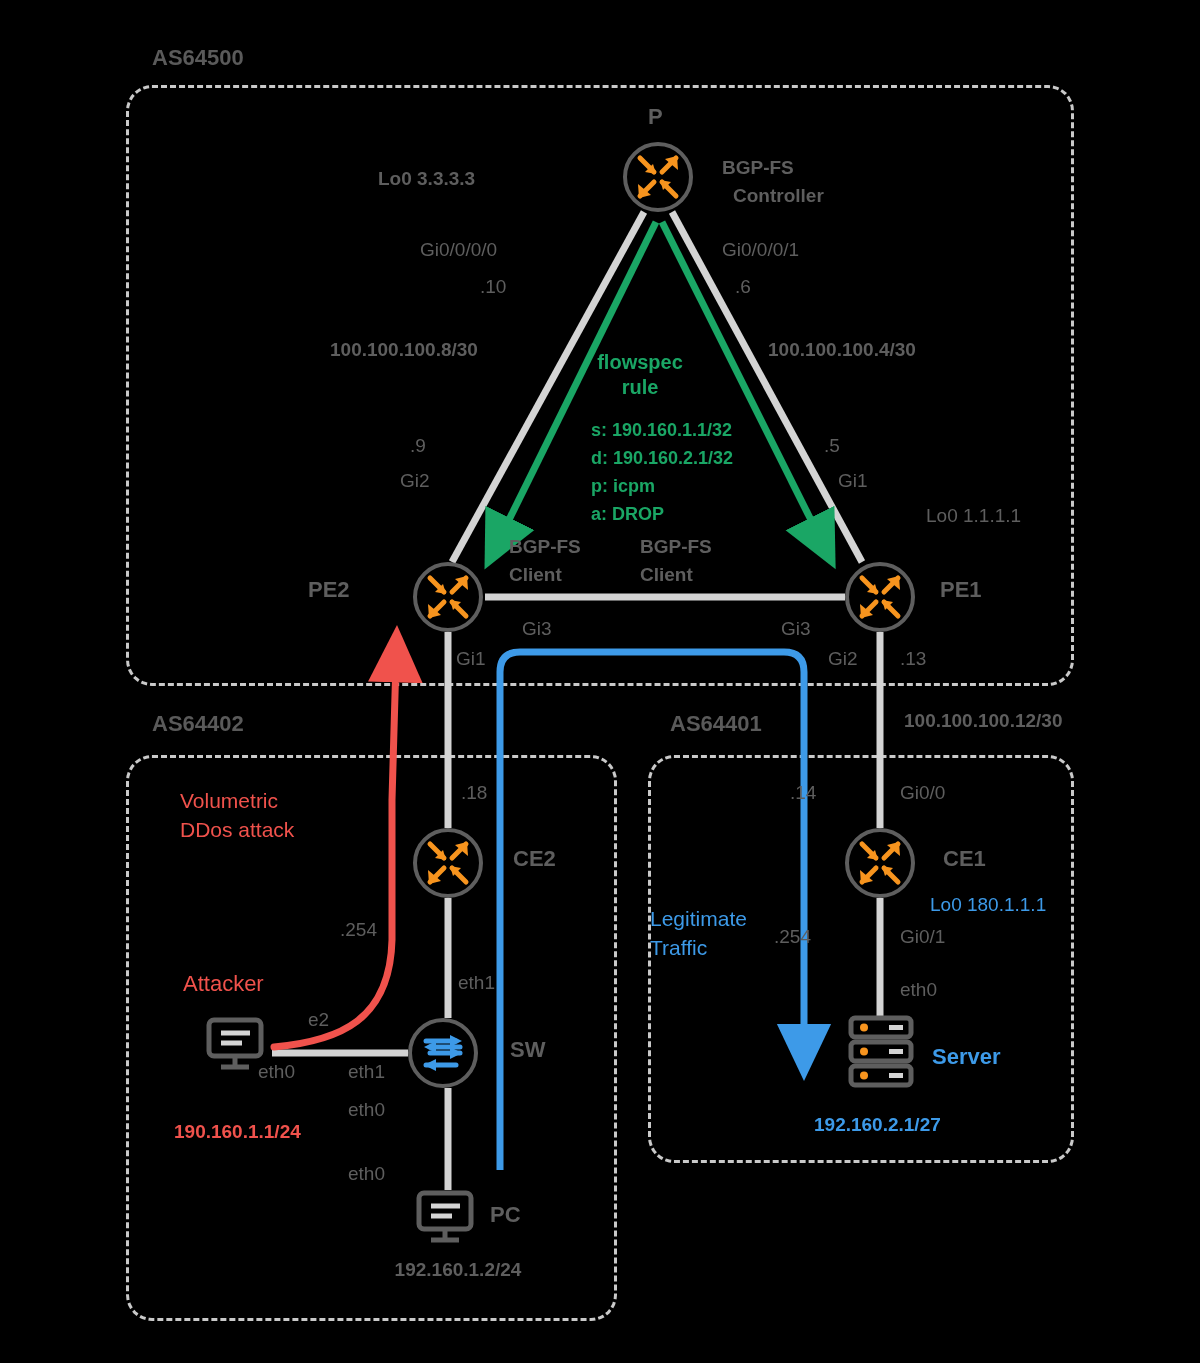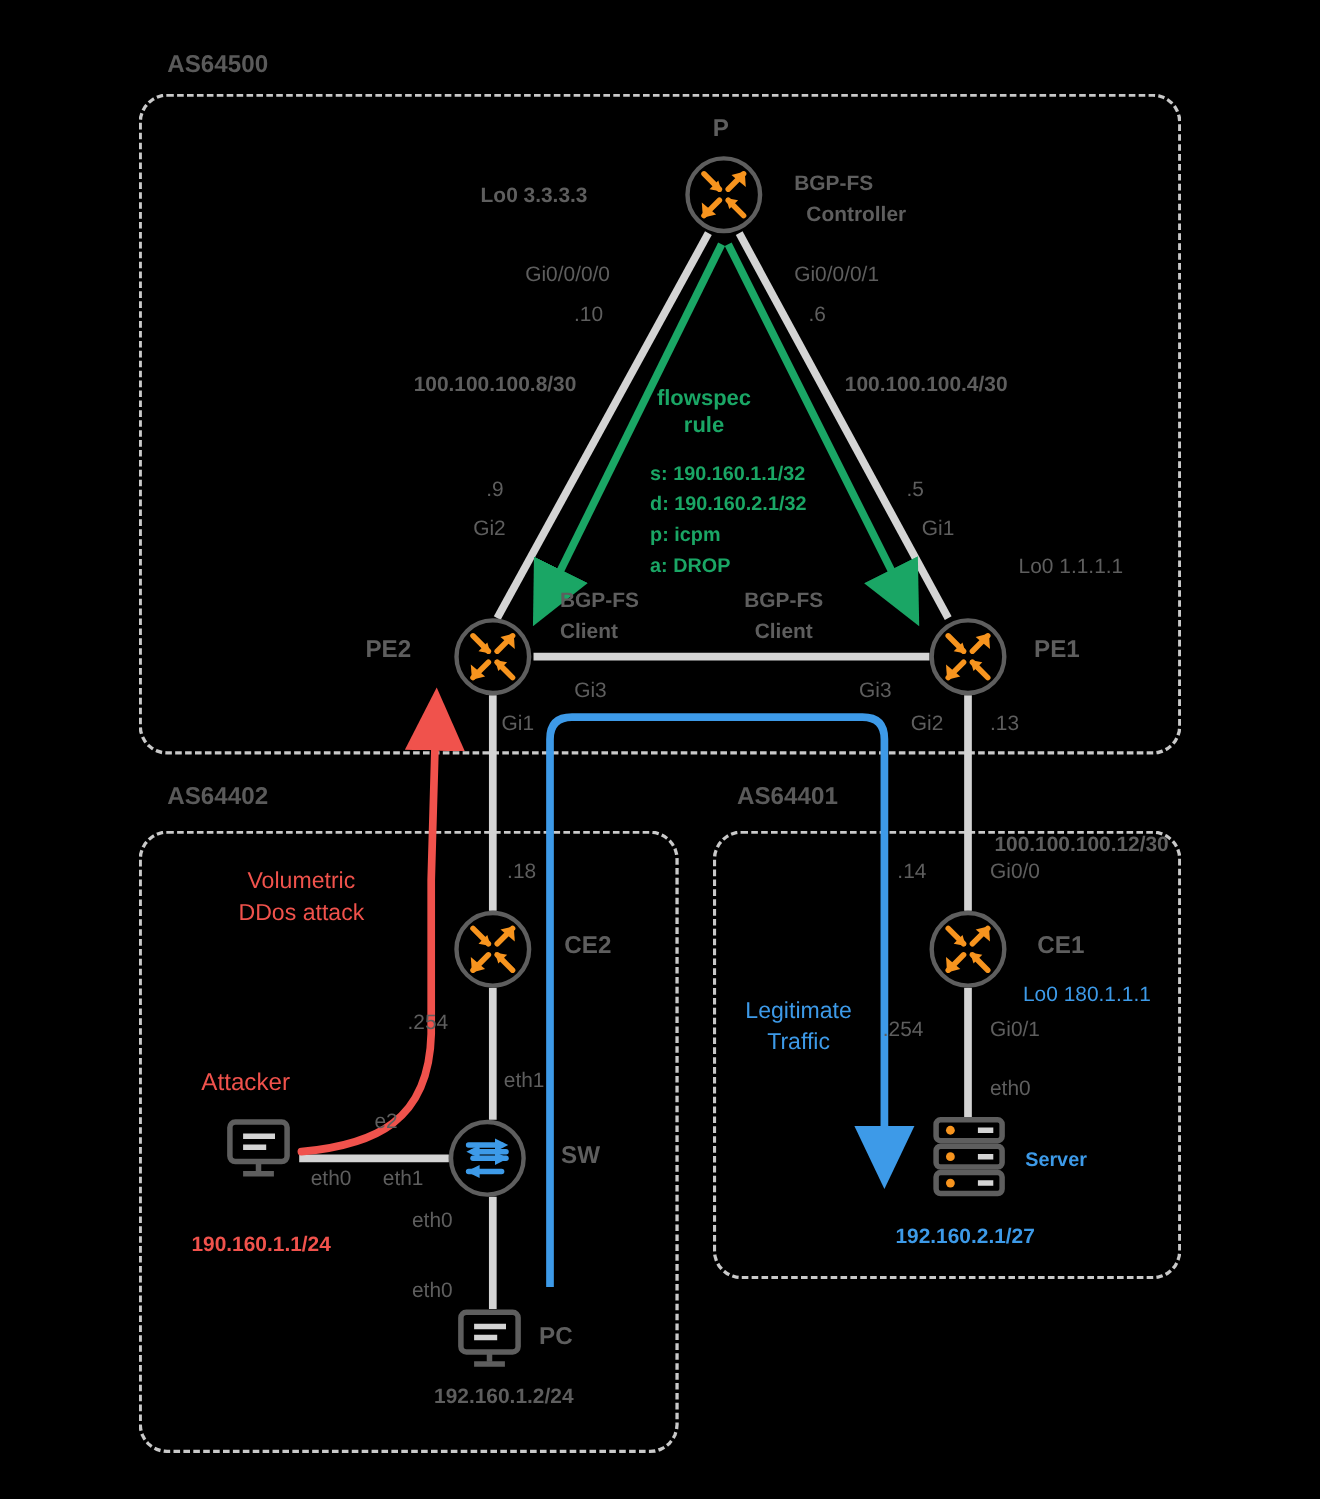--- a/index.html
+++ b/index.html
@@ -30,23 +30,23 @@
     line-height: 1.25;
   }
   .lbl.bold   { font-weight: bold; }
   .lbl.asname { font-size: 22px; font-weight: bold; color: #5a5a5a; }
   .lbl.devname{ font-size: 22px; font-weight: bold; color: #5e5e5e; }
   .lbl.green  { color: #1aa665; font-weight: bold; font-size: 18px; }
   .lbl.green-t{ color: #1aa665; font-weight: bold; font-size: 20px; text-align: center; }
   .lbl.red    { color: #f0524c; }
   .lbl.redb   { color: #f0524c; font-weight: normal; font-size: 22px; }
   .lbl.blue   { color: #3d9ae8; }
-  .lbl.blueb  { color: #3d9ae8; font-weight: bold; font-size: 18px; }
+  .lbl.blueb  { color: #3d9ae8; font-weight: bold; font-size: 22px; }
   .lbl.ctr    { text-align: center; }
-  .lbl.rt     { text-align: center; }
+  .lbl.rt     { text-align: left; }
 
   
   .router {
     position: absolute;
     width: 70px; height: 70px;
     border: 4px solid #5e5e5e;
     border-radius: 50%;
     background: #000;
   }
   .router svg { position:absolute; left:0; top:0; }
@@ -280,21 +280,21 @@
         <line x1="41" y1="36.5" x2="55" y2="36.5"></line>
         <line x1="41" y1="60.5" x2="55" y2="60.5"></line>
       </g>
     </svg>
   </div>
   <div class="lbl blueb" style="left:932px; top:1043px;">Server</div>
   <div class="lbl blue bold" style="left:814px; top:1113px; font-size:19px;">192.160.2.1/27</div>
 
   <div class="lbl bold rt" style="left:330px; top:338px; width:240px;">100.100.100.8/30</div>
   <div class="lbl bold" style="left:768px; top:338px;">100.100.100.4/30</div>
-  <div class="lbl bold" style="left:904px; top:709px;margin-top:48px;">100.100.100.12/30</div>
+  <div class="lbl bold" style="left:904px; top:709px;">100.100.100.12/30</div>
 
   <div class="lbl rt" style="left:420px; top:238px; width:192px;">Gi0/0/0/0</div>
   <div class="lbl rt" style="left:480px; top:275px; width:110px;">.10</div>
 
   <div class="lbl" style="left:722px; top:238px;">Gi0/0/0/1</div>
   <div class="lbl" style="left:735px; top:275px;">.6</div>
 
   <div class="lbl rt" style="left:410px; top:434px; width:80px;">.9</div>
   <div class="lbl rt" style="left:400px; top:469px; width:90px;">Gi2</div>
 

